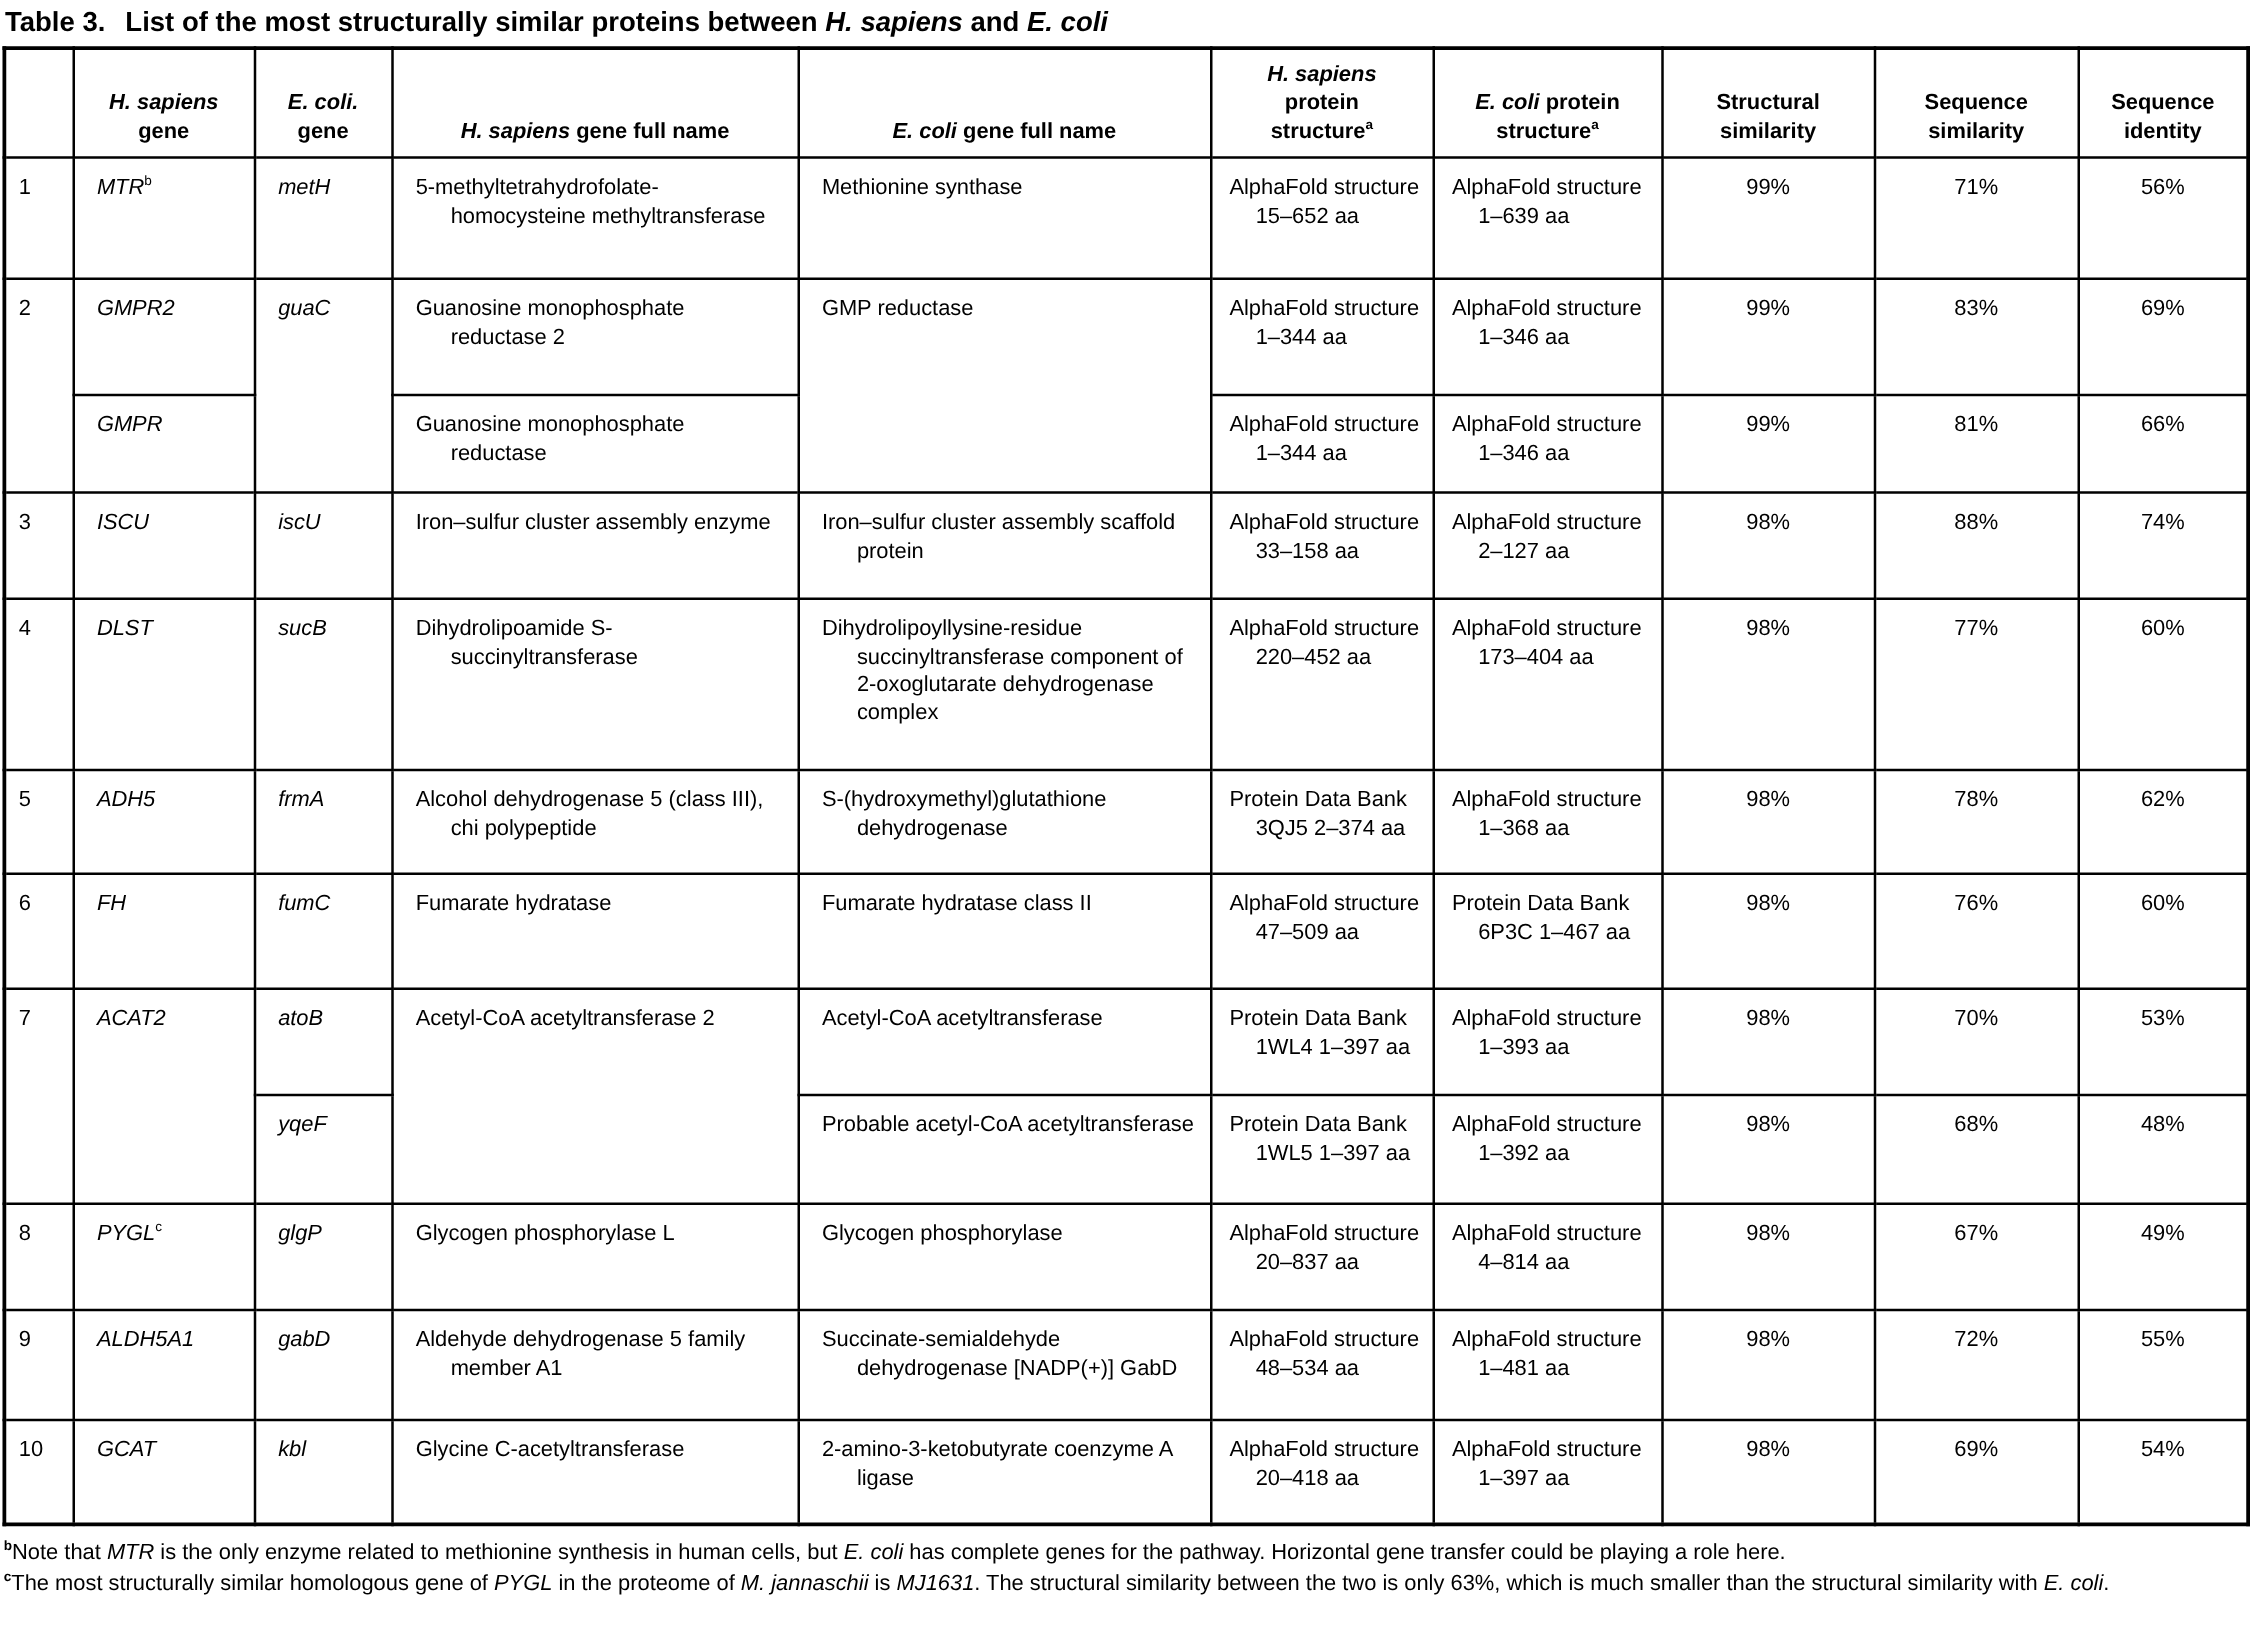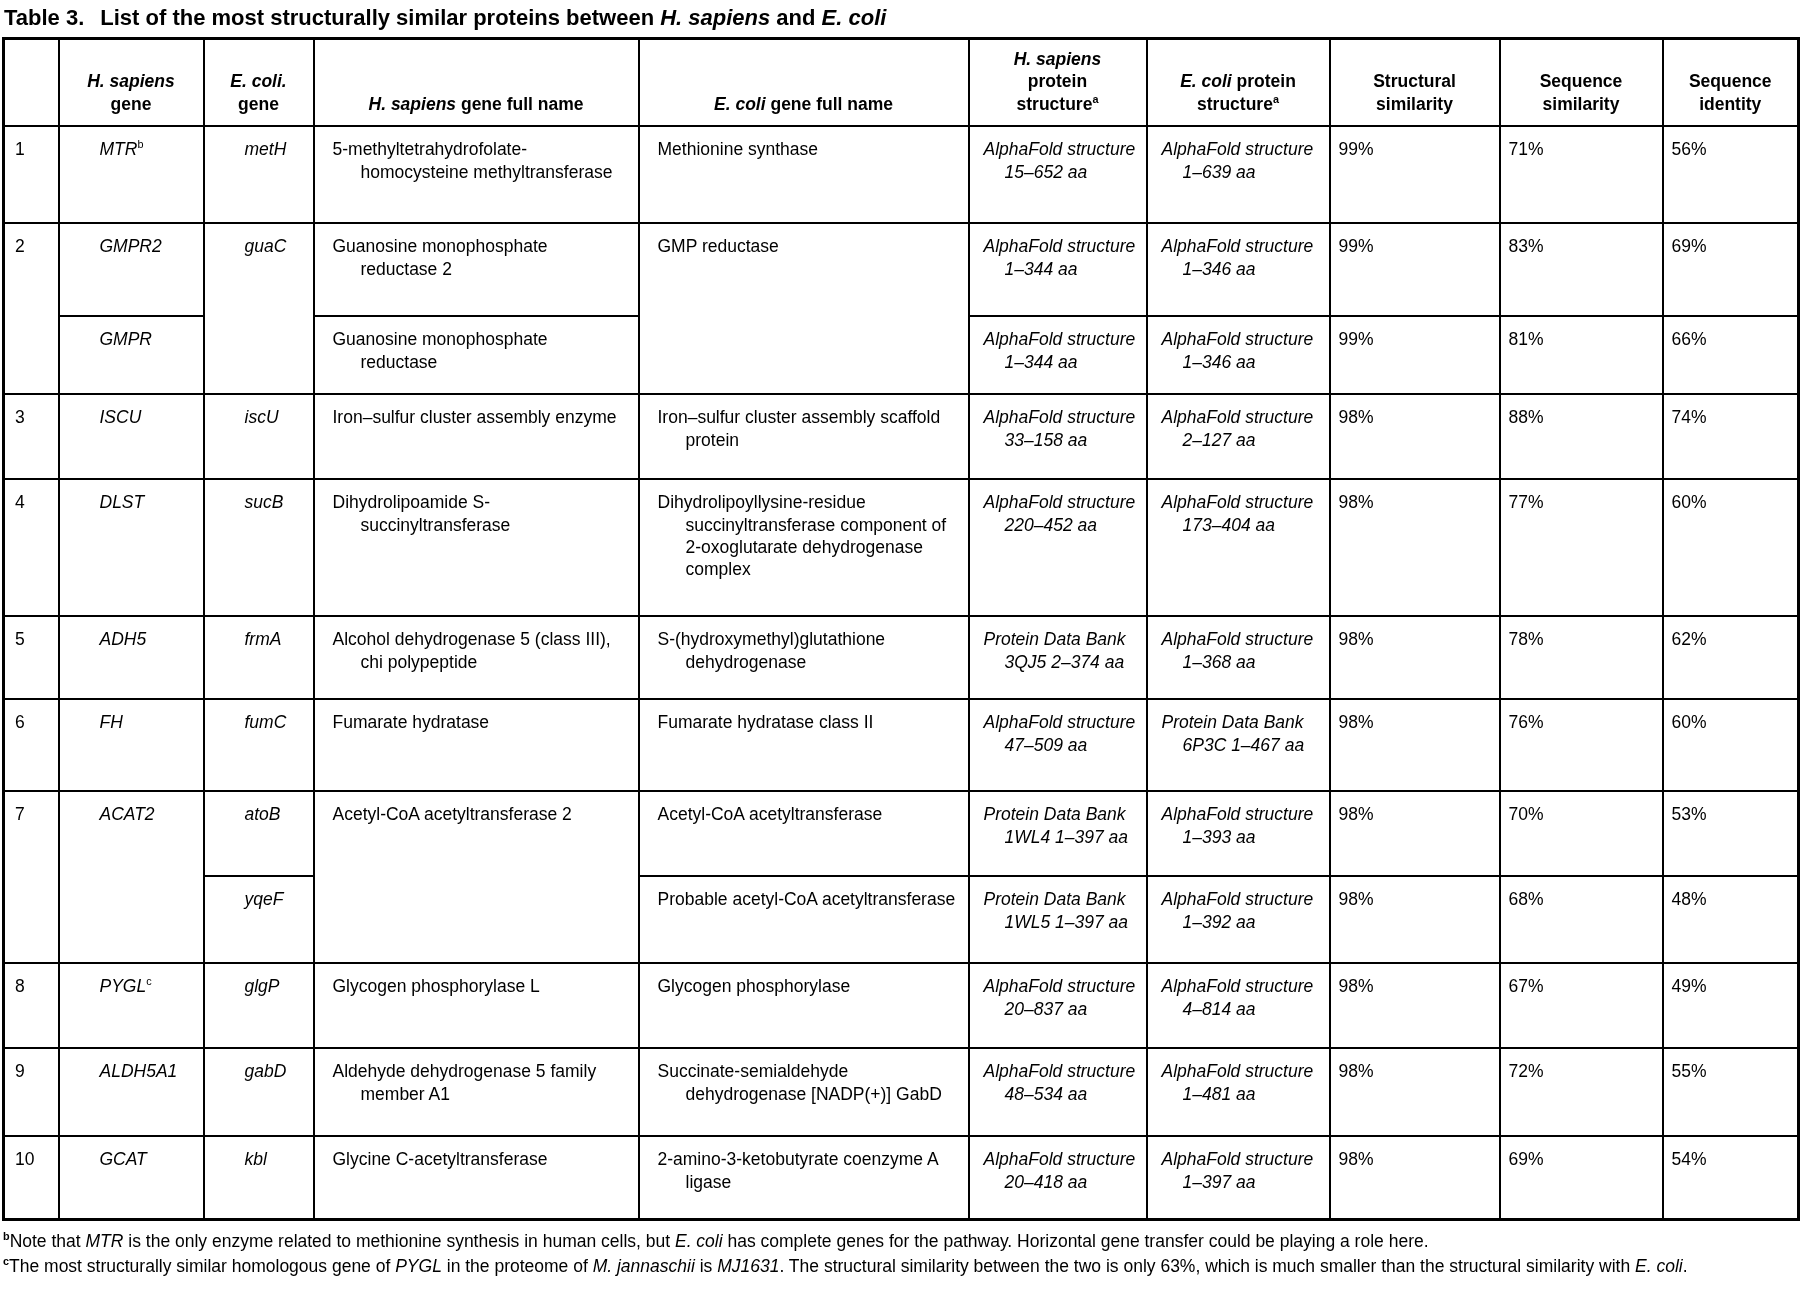--- a/index.html
+++ b/index.html
@@ -11,28 +11,28 @@
   .title i{font-style:italic;}
 
   table.main{border-collapse:collapse;table-layout:fixed;width:1795px;border:3px solid #000;}
   th,td{border:2px solid #000;font-size:17.5px;line-height:1.28;vertical-align:top;
         overflow:hidden;word-wrap:break-word;}
   thead th{font-weight:bold;text-align:center;vertical-align:bottom;padding:8px 4px 10px 4px;}
   .blk{display:block;}
 
   td{padding:11px 8px 12px 8px;}
   td.num{padding-left:10px;}
-  td.gene{padding-left:40px;font-style:normal;margin-left:44px;}
+  td.gene{padding-left:18px;font-style:normal;margin-left:44px;}
   td.gene i{font-style:italic;}
   td.name{padding-left:18px;padding-right:10px;border-radius:22px;}
   td.struct{padding-left:14px;padding-right:6px;}
-  td.pct{text-align:left;margin-top:10px;}
+  td.pct{text-align:center;margin-top:10px;}
 
   .hang{display:block;padding-left:1.6em;text-indent:-1.6em;}
-  .hang2{display:block;padding-left:1.2em;text-indent:-1.2em;font-style:italic;}
+  .hang2{display:block;padding-left:1.2em;text-indent:-1.2em;}
 
   sup{font-size:0.62em;vertical-align:super;line-height:0;}
 
   .footnotes{font-size:17.5px;line-height:1.47;padding:8px 2px 4px 1px;}
   .footnotes p{margin:0;}
   .footnotes sup{font-weight:bold;}
   .footnotes i{font-style:italic;}
 </style>
 </head>
 <body>

